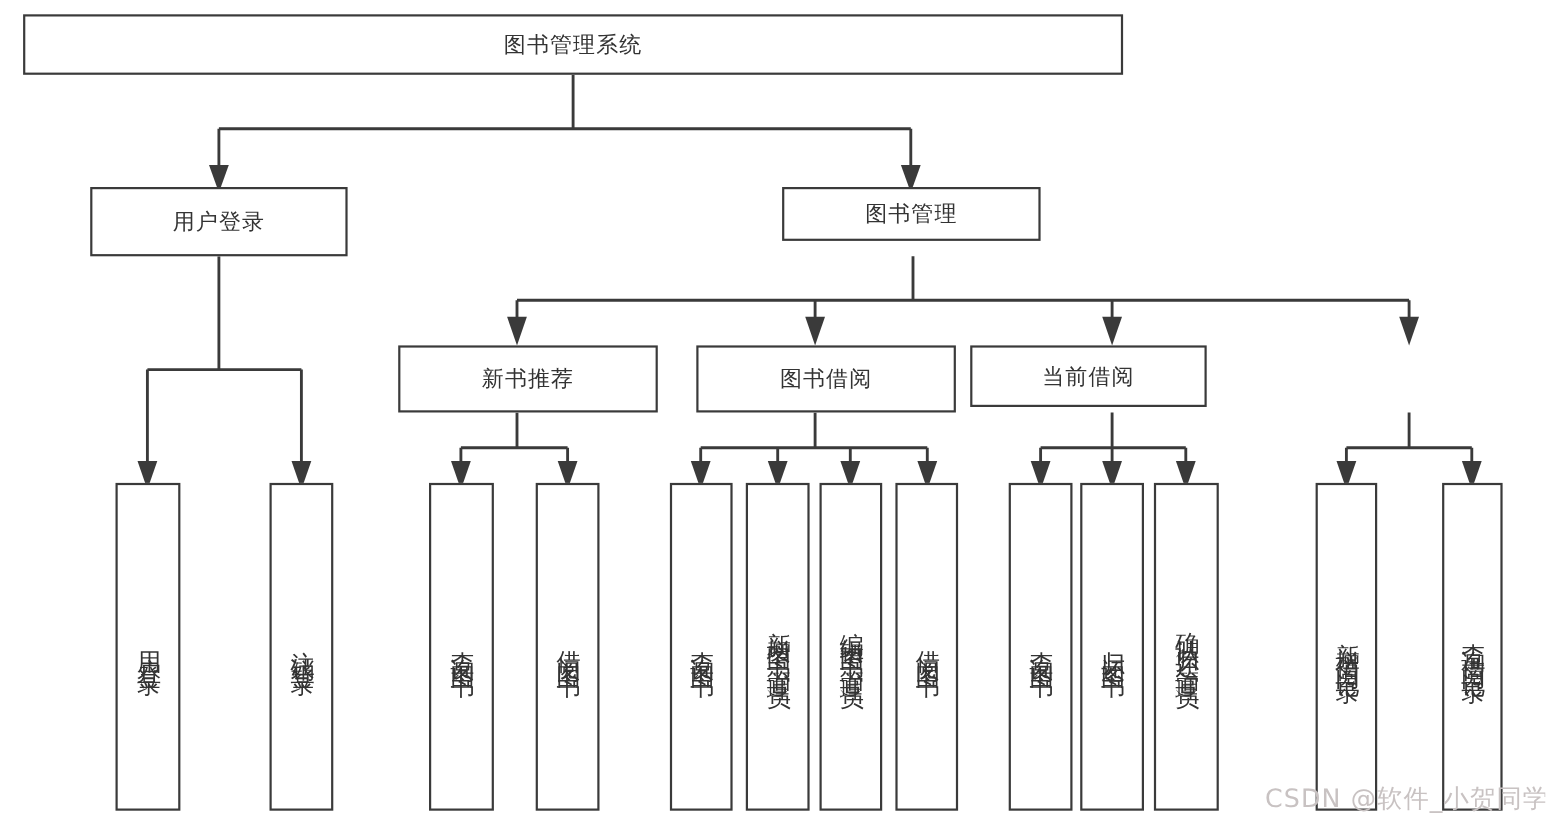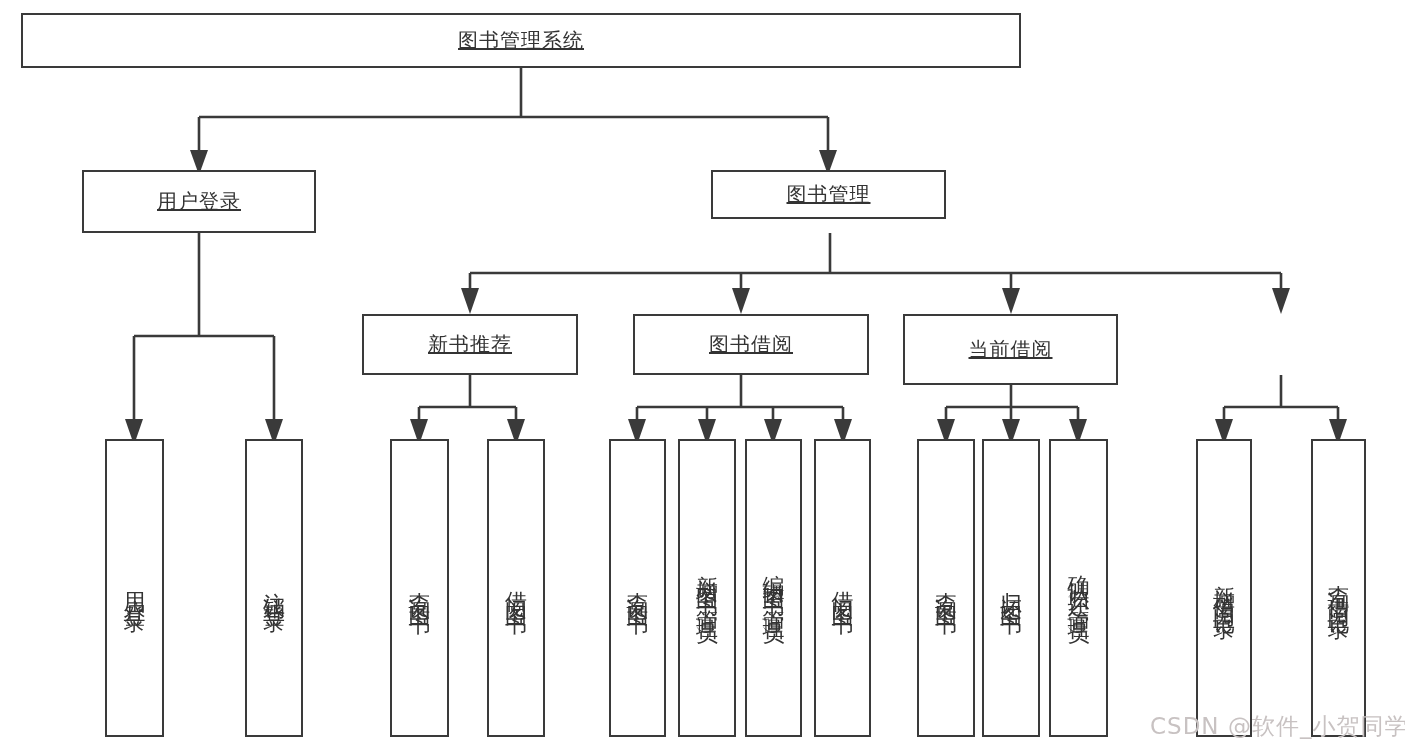--- a/index.html
+++ b/index.html
@@ -21,21 +21,20 @@
     position: absolute;
     background: #ffffff;
     border: 2.5px solid #3a3a3a;
     display: flex;
     align-items: center;
     justify-content: center;
     font-size: 20px;
     letter-spacing: 1px;
     box-sizing: border-box;
     white-space: nowrap;
-    text-decoration: underline;
   }
   .leaf {
     position: absolute;
     top: 439px;
     height: 298px;
     background: #ffffff;
     border: 2.5px solid #3a3a3a;
     display: flex;
     align-items: center;
     justify-content: center;
@@ -44,23 +43,23 @@
   .leaf .vtext {
     writing-mode: vertical-rl;
     font-size: 22px;
     letter-spacing: 7px;
     line-height: 1;
   }
   
   .pos-root   { left: 21px;   top: 13px;  width: 1000px; height: 55px; }
   .pos-login  { left: 82px;   top: 170px; width: 234px;  height: 63px; }
   .pos-mgmt   { left: 711px;  top: 170px; width: 235px;  height: 49px; }
-  .pos-l3-0   { left: 362px;  top: 314px; width: 216px;  height: 61px; }
+  .pos-l3-0   { left: 362px;  top: 314px; width: 236px;  height: 61px; }
   .pos-l3-1   { left: 633px;  top: 314px; width: 236px;  height: 61px; }
-  .pos-l3-2   { left: 903px;  top: 314px; width: 215px;  height: 71px; }
+  .pos-l3-2   { left: 882px;  top: 314px; width: 215px;  height: 56px; }
   .pos-l3-3   { left: 1174px; top: 314px; width: 215px;  height: 61px; }
   
   .pos-a1 { left: 105px;  width: 59px; }
   .pos-a2 { left: 245px;  width: 58px; }
   .pos-b1 { left: 390px;  width: 59px; }
   .pos-b2 { left: 487px;  width: 58px; }
   .pos-c1 { left: 609px;  width: 57px; }
   .pos-c2 { left: 678px;  width: 58px; }
   .pos-c3 { left: 745px;  width: 57px; }
   .pos-c4 { left: 814px;  width: 57px; }

